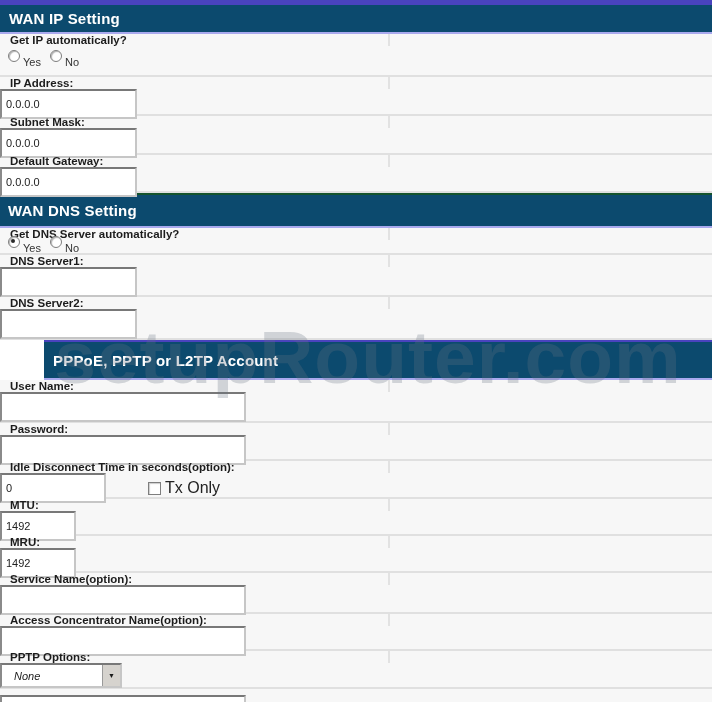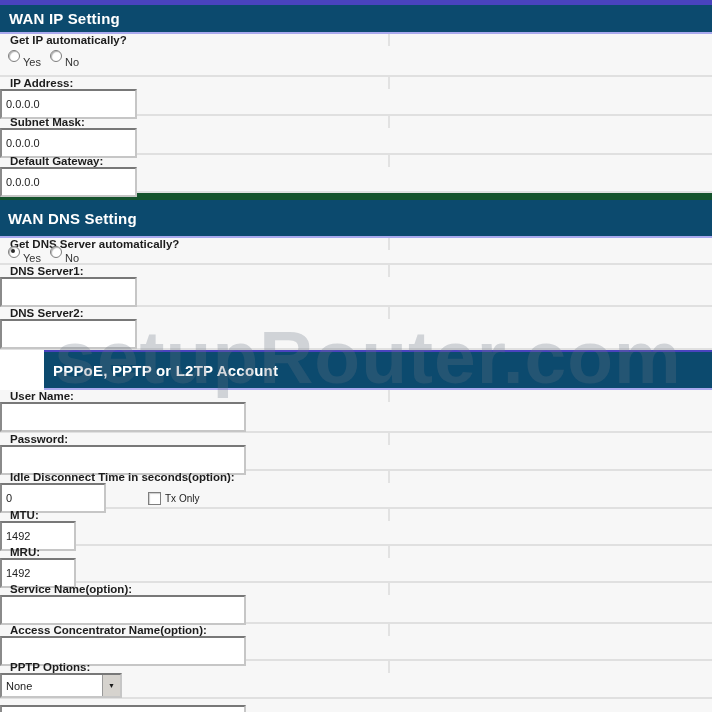--- a/index.html
+++ b/index.html
@@ -8,21 +8,21 @@
     font-family:"Liberation Sans",sans-serif;
   }
   
   .sec-header{
     box-sizing:border-box;background:#0c4a6e;color:#fff;
     font-size:15px;font-weight:bold;letter-spacing:.2px;
     display:flex;align-items:center;padding-left:9px;
     border-bottom:2px solid #a9a9ee;
   }
   .sec-header.h1{height:34px;border-top:5px solid #4a43be;}
-  .sec-header.h2{height:45px;border-top:7px solid #14532d;padding-left:8px;}
+  .sec-header.h2{height:35px;border-top:2px solid #14532d;padding-left:8px;}
   .sec-header.h3{height:40px;border-top:2px solid #4a43be;margin-left:44px;}
   
   .row{
     display:flex;box-sizing:border-box;background:#f7f7f7;
     border-bottom:2px solid #e0e0e0;
     flex-direction:column;
   }
   .lbl{
     box-sizing:border-box;width:390px;border-right:2px solid #e2e2e2;
     display:flex;align-items:center;padding-left:10px;
@@ -51,28 +51,28 @@
     content:"";position:absolute;left:2px;top:2px;width:4px;height:4px;
     border-radius:50%;background:#2a2a2a;
   }
   .radio-label{font-size:11px;color:#333;margin:2px 9px 0 3px;}
   
   .cb-wrap{display:flex;align-items:center;margin-left:42px;}
   .cb{
     display:inline-block;width:11px;height:11px;background:#fff;
     border:1px solid #7e7e7e;box-shadow:inset 1px 1px 1px rgba(0,0,0,.2);
   }
-  .cb-label{font-size:10px;color:#222;margin-left:4px;}
+  .cb-label{font-size:16px;color:#222;margin-left:4px;}
   
   .sel{
     box-sizing:border-box;width:122px;height:25px;background:#fff;
     border:2px solid;border-color:#787878 #c6c6c6 #c6c6c6 #8a8a8a;
     display:flex;align-items:stretch;cursor:default;
   }
-  .sel-text{flex:1;font-size:11px;color:#222;display:flex;align-items:center;padding-left:4px;}
+  .sel-text{flex:1;font-size:11px;color:#222;display:flex;align-items:center;padding-left:12px;font-style:italic;}
   .sel-btn{
     width:17px;background:#d6d3ce;border-left:1px solid #9a9a9a;
     display:flex;align-items:center;justify-content:center;
     font-size:7px;color:#1a1a1a;
   }
   
   .watermark{
     position:absolute;top:318px;left:12px;width:712px;z-index:6;
     font-size:75px;font-weight:bold;line-height:1.05;text-align:center;
     color:rgba(104,114,130,.27);letter-spacing:1px;white-space:nowrap;

